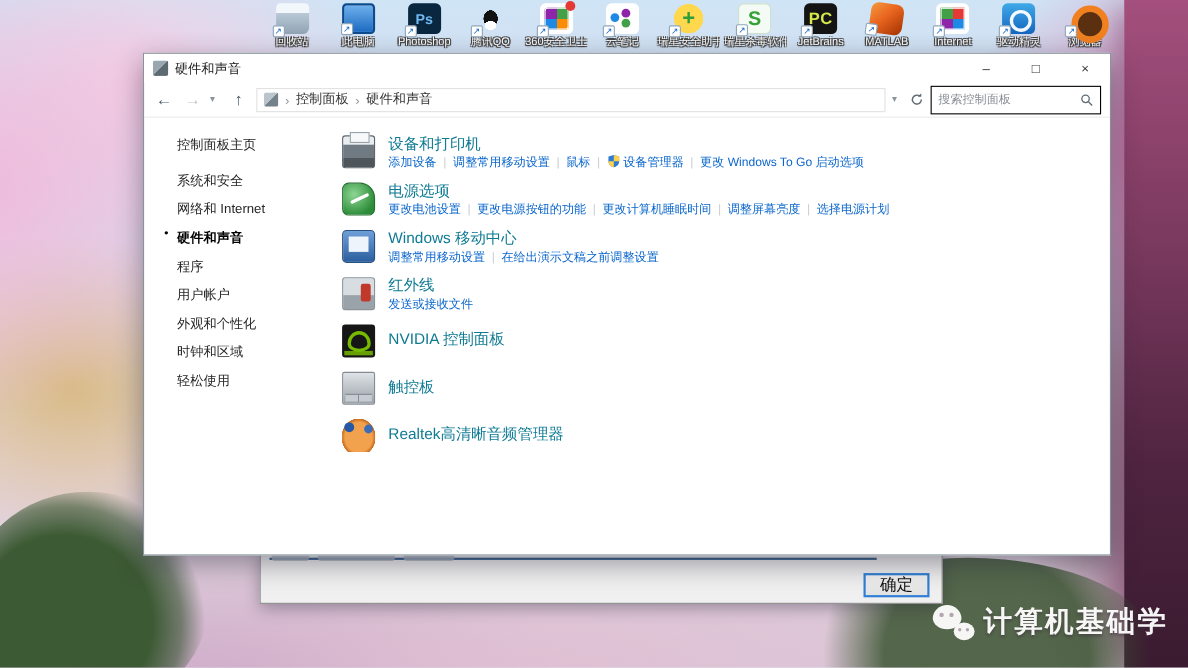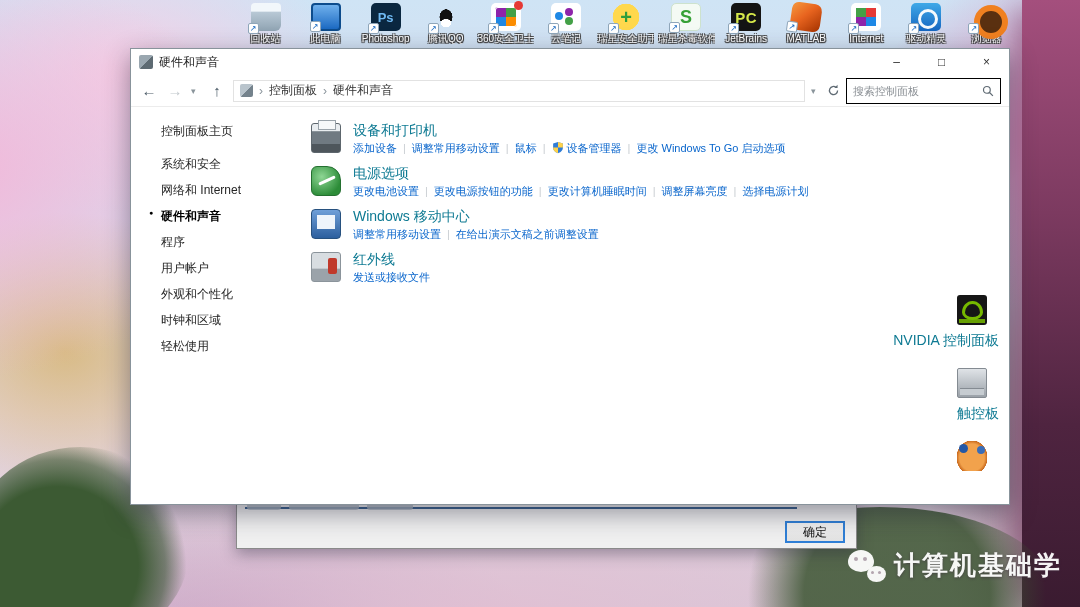--- a/index.html
+++ b/index.html
@@ -91,21 +91,21 @@
   .side-item.active::before { content:"●"; position:absolute; left:-12px; top:1px; font-size:7px; }
 
   .main { flex:1; padding:14px 10px 0 10px; overflow:hidden; }
   .section { display:flex; margin-bottom:7px; }
   .sec-icon { width:30px; height:30px; flex:0 0 auto; margin:2px 12px 0 2px; position:relative; border-radius:3px; }
   .sec-body { flex:1; min-width:0; }
   .sec-title { font-size:14px; font-weight:normal; color:var(--heading,#0e7a93); line-height:19px; cursor:pointer; }
   .sec-links { font-size:11px; line-height:17px; color:#666; }
   .tasklink { color:var(--link,#0a66cc); cursor:pointer; text-decoration:none; }
   .sep { color:#c9ced2; margin:0 6px; }
-  .section.plain { align-items:flex-end; margin-bottom:11px;flex-direction:column; }
+  .section.plain { align-items:flex-start; margin-bottom:11px; }
   .section.plain .sec-title { line-height:30px; }
   .shield-svg { width:12px; height:13px; vertical-align:-2px; margin-right:3px; }
 
   
   .icon-printer { background:linear-gradient(180deg,#e9edf0 0 26%,#707a82 27% 70%,#4e565c 71%); border-radius:3px; border:1px solid #5d666d; }
   .icon-printer::after { content:""; position:absolute; left:6px; top:-4px; width:16px; height:8px; background:#f6f8f9; border:1px solid #9aa3aa; }
   .icon-autoplay { background:#fdfdfd; border:1px solid #b9c1c7; }
   .icon-autoplay::before { content:""; position:absolute; inset:4px 4px 8px 4px; background:linear-gradient(135deg,#8ec9f0 0 55%,#cde6a8 56%); }
   .icon-autoplay .play { position:absolute; right:-5px; bottom:-5px; width:15px; height:15px; border-radius:50%; background:#35a835;
     color:#fff; font-size:7px; line-height:15px; text-align:center; }
@@ -124,21 +124,21 @@
   .icon-realtek { background:radial-gradient(ellipse at 50% 55%, #f2a24c 0 58%, #c96a1e 72%, transparent 74%); }
   .icon-realtek::before { content:""; position:absolute; left:2px; top:3px; width:9px; height:9px; background:#2458a6; border-radius:50%; }
   .icon-realtek::after { content:""; position:absolute; right:2px; top:5px; width:8px; height:8px; background:#3a6db8; border-radius:50%; }
 
   
   .dialog { position:absolute; left:236px; top:499px; width:621px; height:50px; background:#f0f0f0; z-index:2;
     border:1px solid #8a8a8a; box-shadow:0 5px 14px rgba(40,40,60,.4); }
   .dialog .groupline { position:absolute; left:8px; top:7px; width:552px; height:2px; background:#39618e; }
   .smudge { position:absolute; top:3px; height:7px; background:#aeb8c2; border-radius:3px; opacity:.8; }
   .ok-btn { position:absolute; right:11px; bottom:5px; width:60px; height:22px; background:linear-gradient(#f4f4f4,#e2e2e2);
-    border:2px solid #2f7fd6; font-size:12px; color:#111; text-align:center; line-height:18px; }
+    border:2px solid #2f7fd6; font-size:15px; color:#111; text-align:center; line-height:18px; }
 
   
   .subtitle { position:absolute; left:0; right:0; top:556px; text-align:center; z-index:4;
     font-size:35px; font-weight:bold; color:#141414; letter-spacing:1px;
     text-shadow:-2px -2px 0 #fff,2px -2px 0 #fff,-2px 2px 0 #fff,2px 2px 0 #fff,0 -2px 0 #fff,0 2px 0 #fff,-2px 0 0 #fff,2px 0 0 #fff; }
   .watermark { position:absolute; right:18px; bottom:24px; display:flex; align-items:center; gap:8px; z-index:4; opacity:.95; }
   .wm-icon { width:38px; height:32px; position:relative; }
   .wm-b1 { position:absolute; left:0; top:0; width:26px; height:22px; background:#fff; border-radius:50% 50% 50% 50%/55% 55% 45% 45%; }
   .wm-b1::after { content:""; position:absolute; left:6px; top:7px; width:4px; height:4px; background:#b9a9b4; border-radius:50%; box-shadow:9px 0 0 #b9a9b4; }
   .wm-b2 { position:absolute; right:0; bottom:0; width:19px; height:16px; background:#fff; border-radius:50%; }
@@ -337,20 +337,23 @@
             </div>
           </div>
           <div class="section plain">
             <div class="sec-icon icon-touchpad"></div>
             <div class="sec-body">
               <div class="sec-title">触控板</div>
             </div>
           </div>
           <div class="section plain">
             <div class="sec-icon icon-realtek"></div>
+            <div class="sec-body">
+              <div class="sec-title">Realtek高清晰音频管理器</div>
+            </div>
           </div>
         </div>
     </div>
   </div>
 
 
   <div class="watermark">
     <div class="wm-icon">
       <div class="wm-b1"></div>
         <div class="wm-b2"></div>

